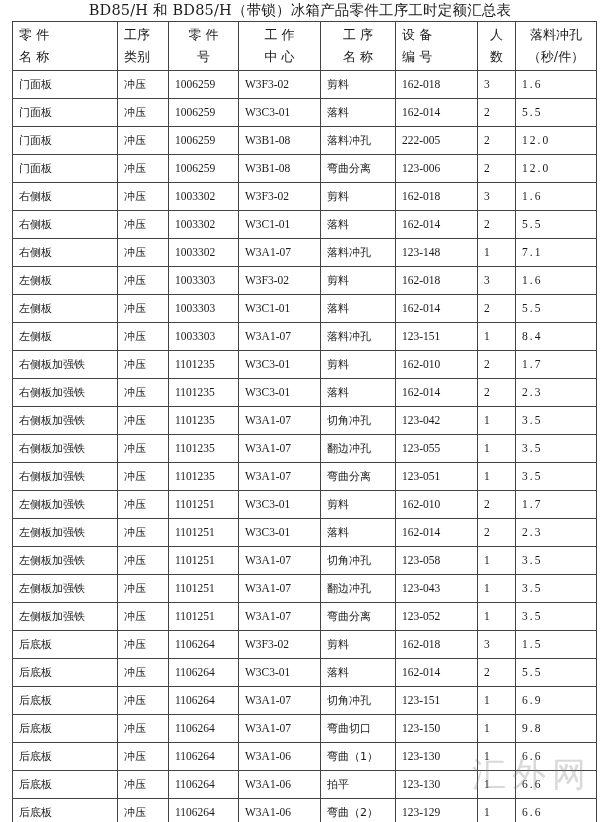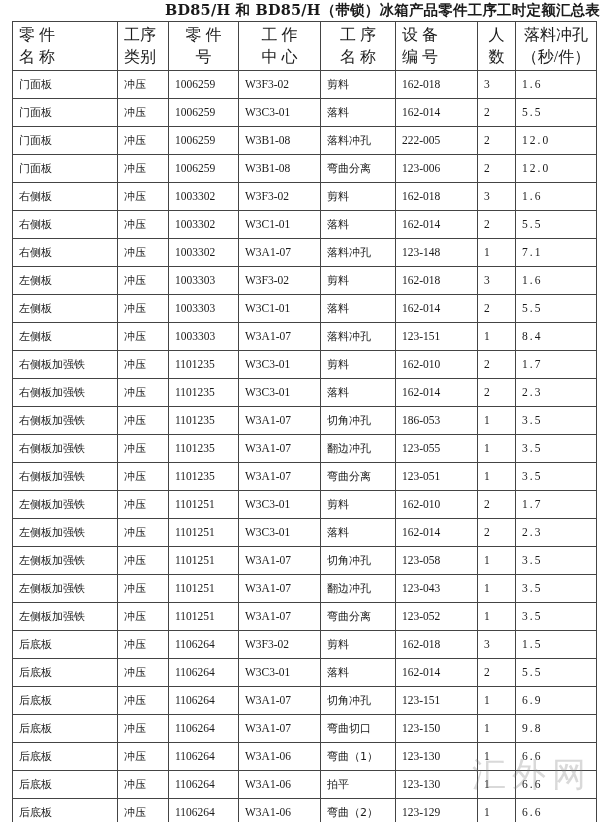--- a/index.html
+++ b/index.html
@@ -1,26 +1,26 @@
 <!DOCTYPE html>
 <html><head>
 <meta charset="utf-8">
 <style>
   html, body { margin: 0; padding: 0; background: #ffffff; }
   body { width: 600px; height: 822px; overflow: hidden; position: relative;
          font-family: "DejaVu Serif", "Liberation Serif", serif; color: #1a1a1a; }
   .title { position: absolute; left: 0; top: 0; width: 600px; height: 20px;
-           text-align: right; font-size: 14.5px; line-height: 20px; font-weight: bold; letter-spacing: 0.2px; }
+           text-align: center; font-size: 14.5px; line-height: 20px; font-weight: normal; letter-spacing: 0.2px; }
   table { position: absolute; left: 12px; top: 21px; border-collapse: collapse;
           table-layout: fixed; width: 584px; font-size: 11px; }
   col.c0 { width: 105px; } col.c1 { width: 51px; } col.c2 { width: 70px; }
   col.c3 { width: 82px; } col.c4 { width: 75px; } col.c5 { width: 82px; }
   col.c6 { width: 38px; } col.c7 { width: 81px; }
   th, td { border: 1px solid #444; padding: 0 0 0 6px; overflow: hidden; white-space: nowrap; }
-  th { font-weight: normal; height: 48px; font-size: 16px; line-height: 22px; text-align: left; vertical-align: middle; font-family: Liberation Serif, serif; }
+  th { font-weight: normal; height: 48px; font-size: 13px; line-height: 22px; text-align: left; vertical-align: middle; }
   th .l1, th .l2 { display: block; }
   th.center { text-align: center; padding: 0; }
   td { height: 27px; line-height: 27px; font-family: "Liberation Serif", "DejaVu Serif", serif; font-size: 11.5px; }
   td.cjk { font-family: "DejaVu Sans", sans-serif; font-size: 11px; }
   td.time { letter-spacing: 2px; }
   .watermark { position: absolute; right: 8px; bottom: 24px; font-size: 34px; color: rgba(120,120,120,0.28);
                font-family: "DejaVu Sans", sans-serif; letter-spacing: 6px; pointer-events: none; }
 </style>
 </head>
 <body>
@@ -194,21 +194,21 @@
         <td>162-014</td>
         <td>2</td>
         <td class="time">2.3</td>
       </tr>
       <tr>
         <td class="cjk">右侧板加强铁</td>
         <td class="cjk">冲压</td>
         <td>1101235</td>
         <td>W3A1-07</td>
         <td class="cjk">切角冲孔</td>
-        <td>186-053</td>
+        <td>123-042</td>
         <td>1</td>
         <td class="time">3.5</td>
       </tr>
       <tr>
         <td class="cjk">右侧板加强铁</td>
         <td class="cjk">冲压</td>
         <td>1101235</td>
         <td>W3A1-07</td>
         <td class="cjk">翻边冲孔</td>
         <td>123-055</td>

